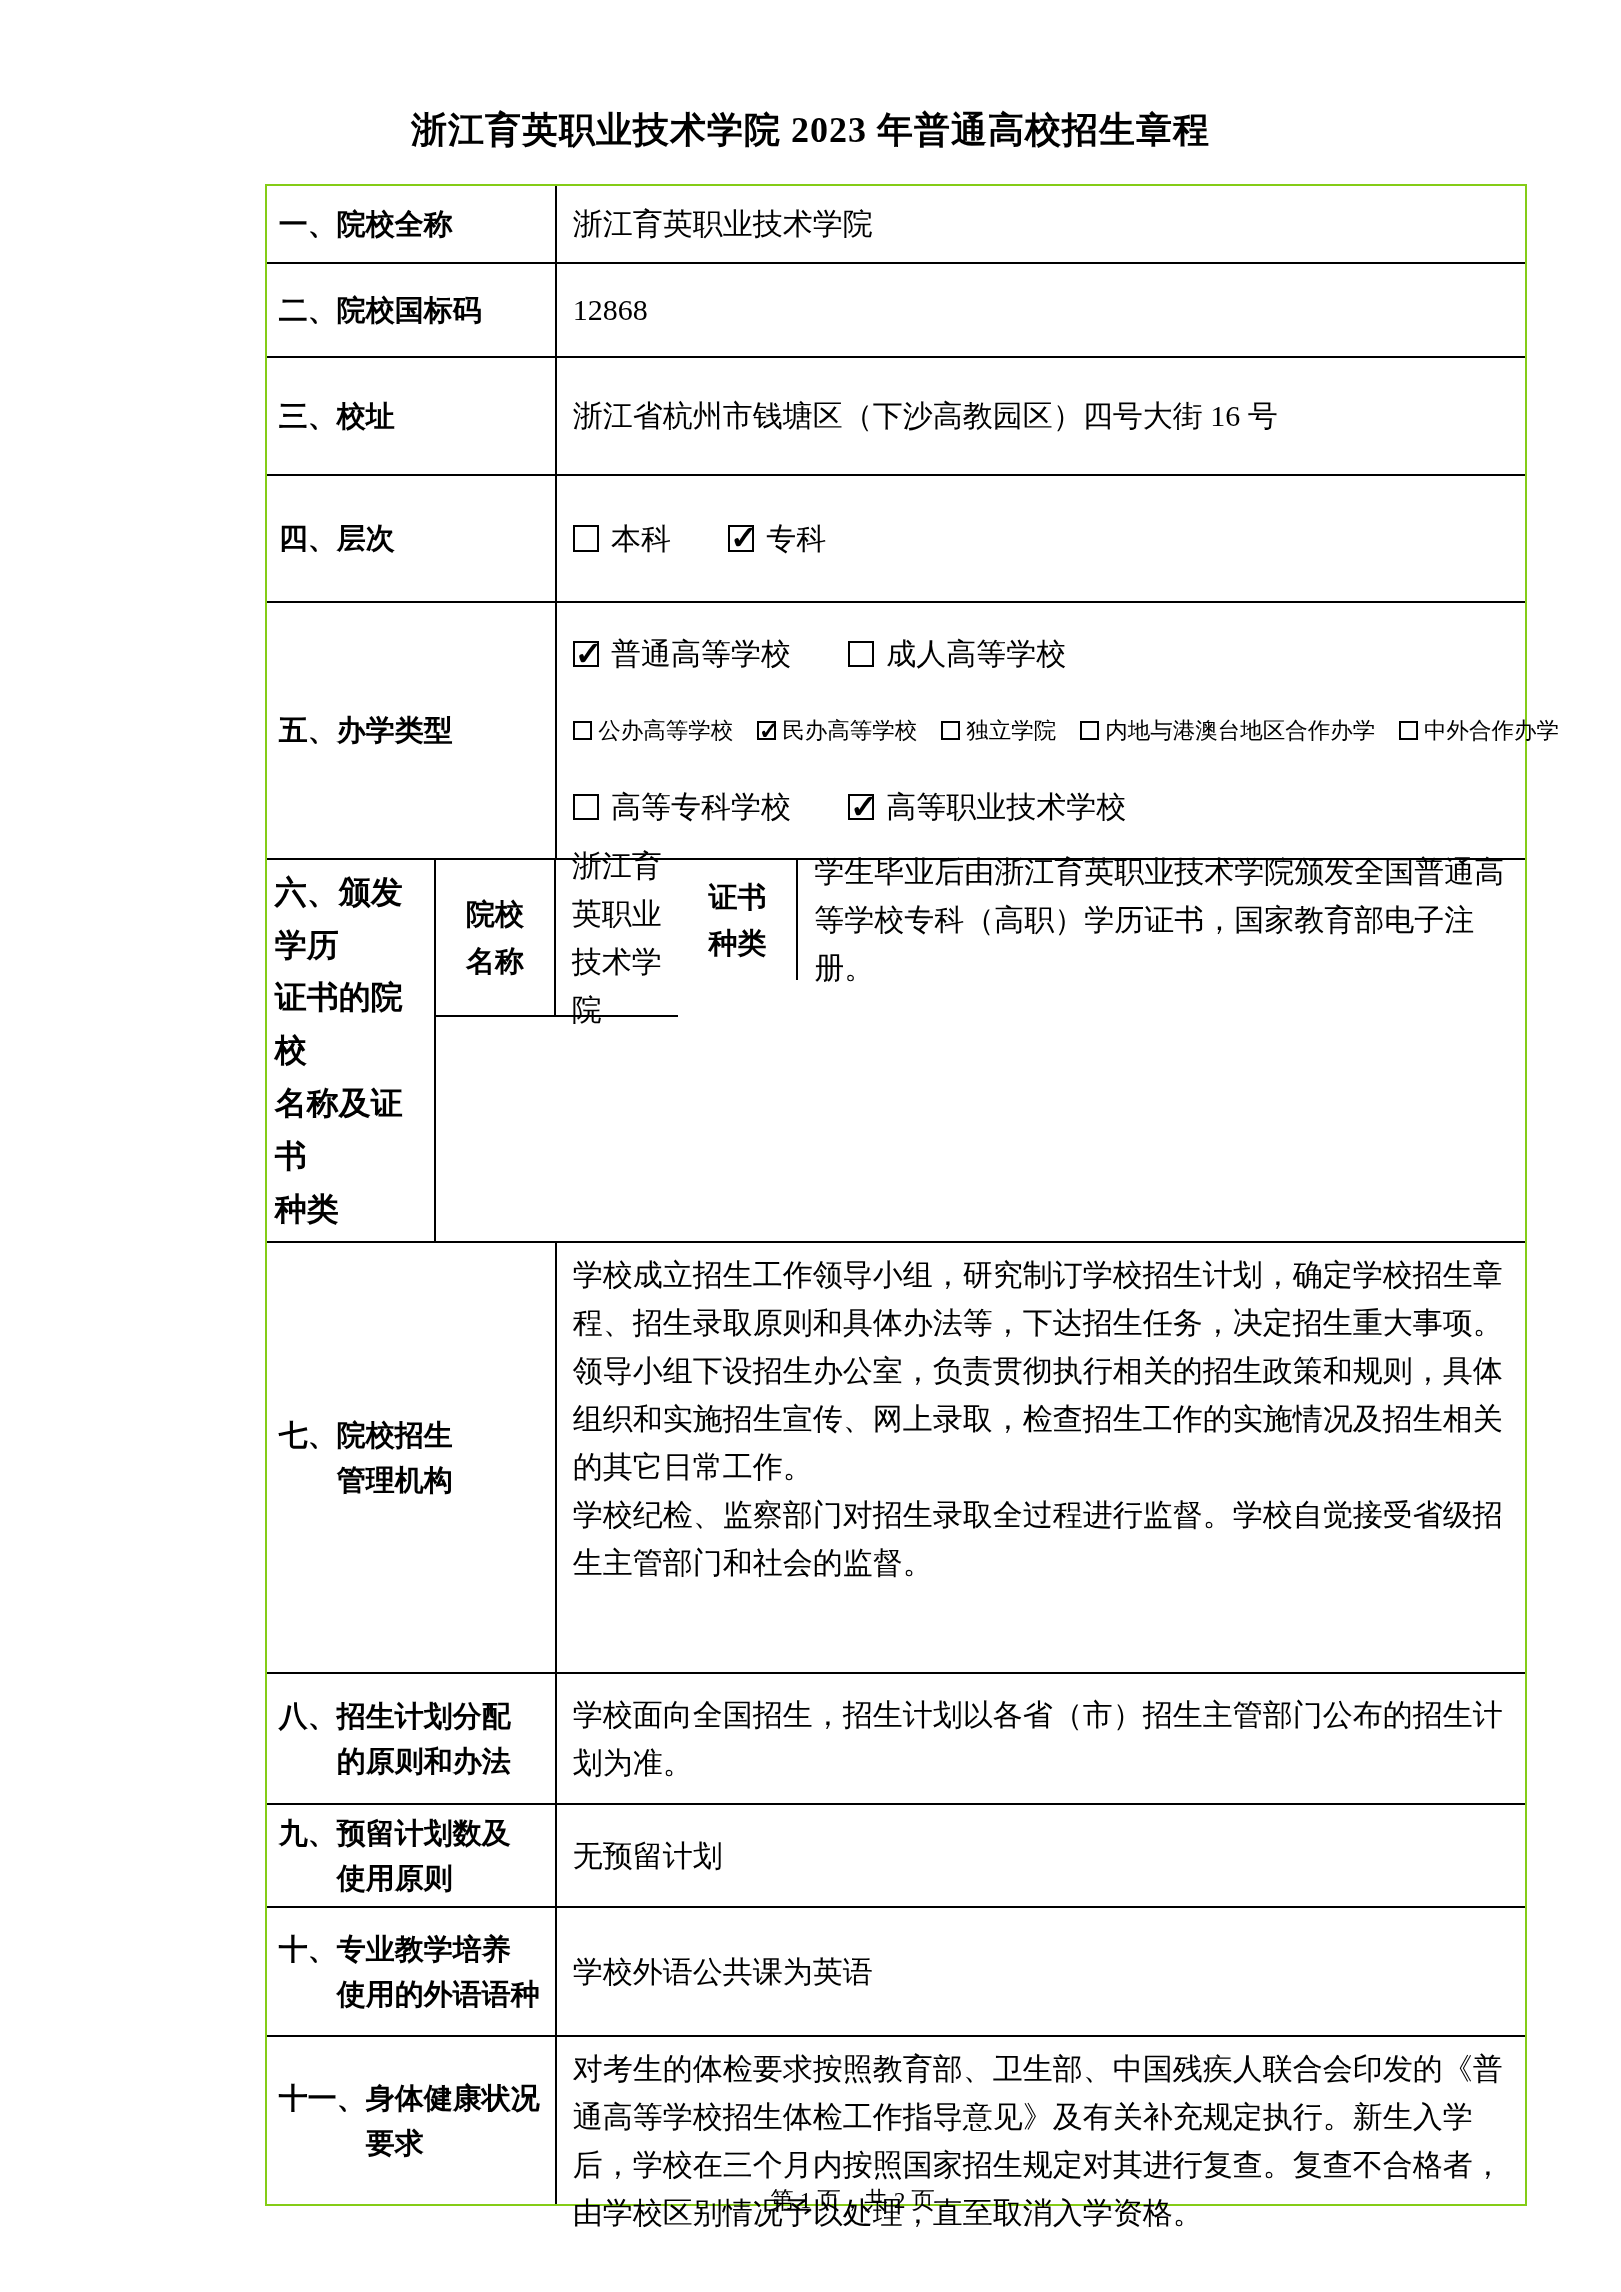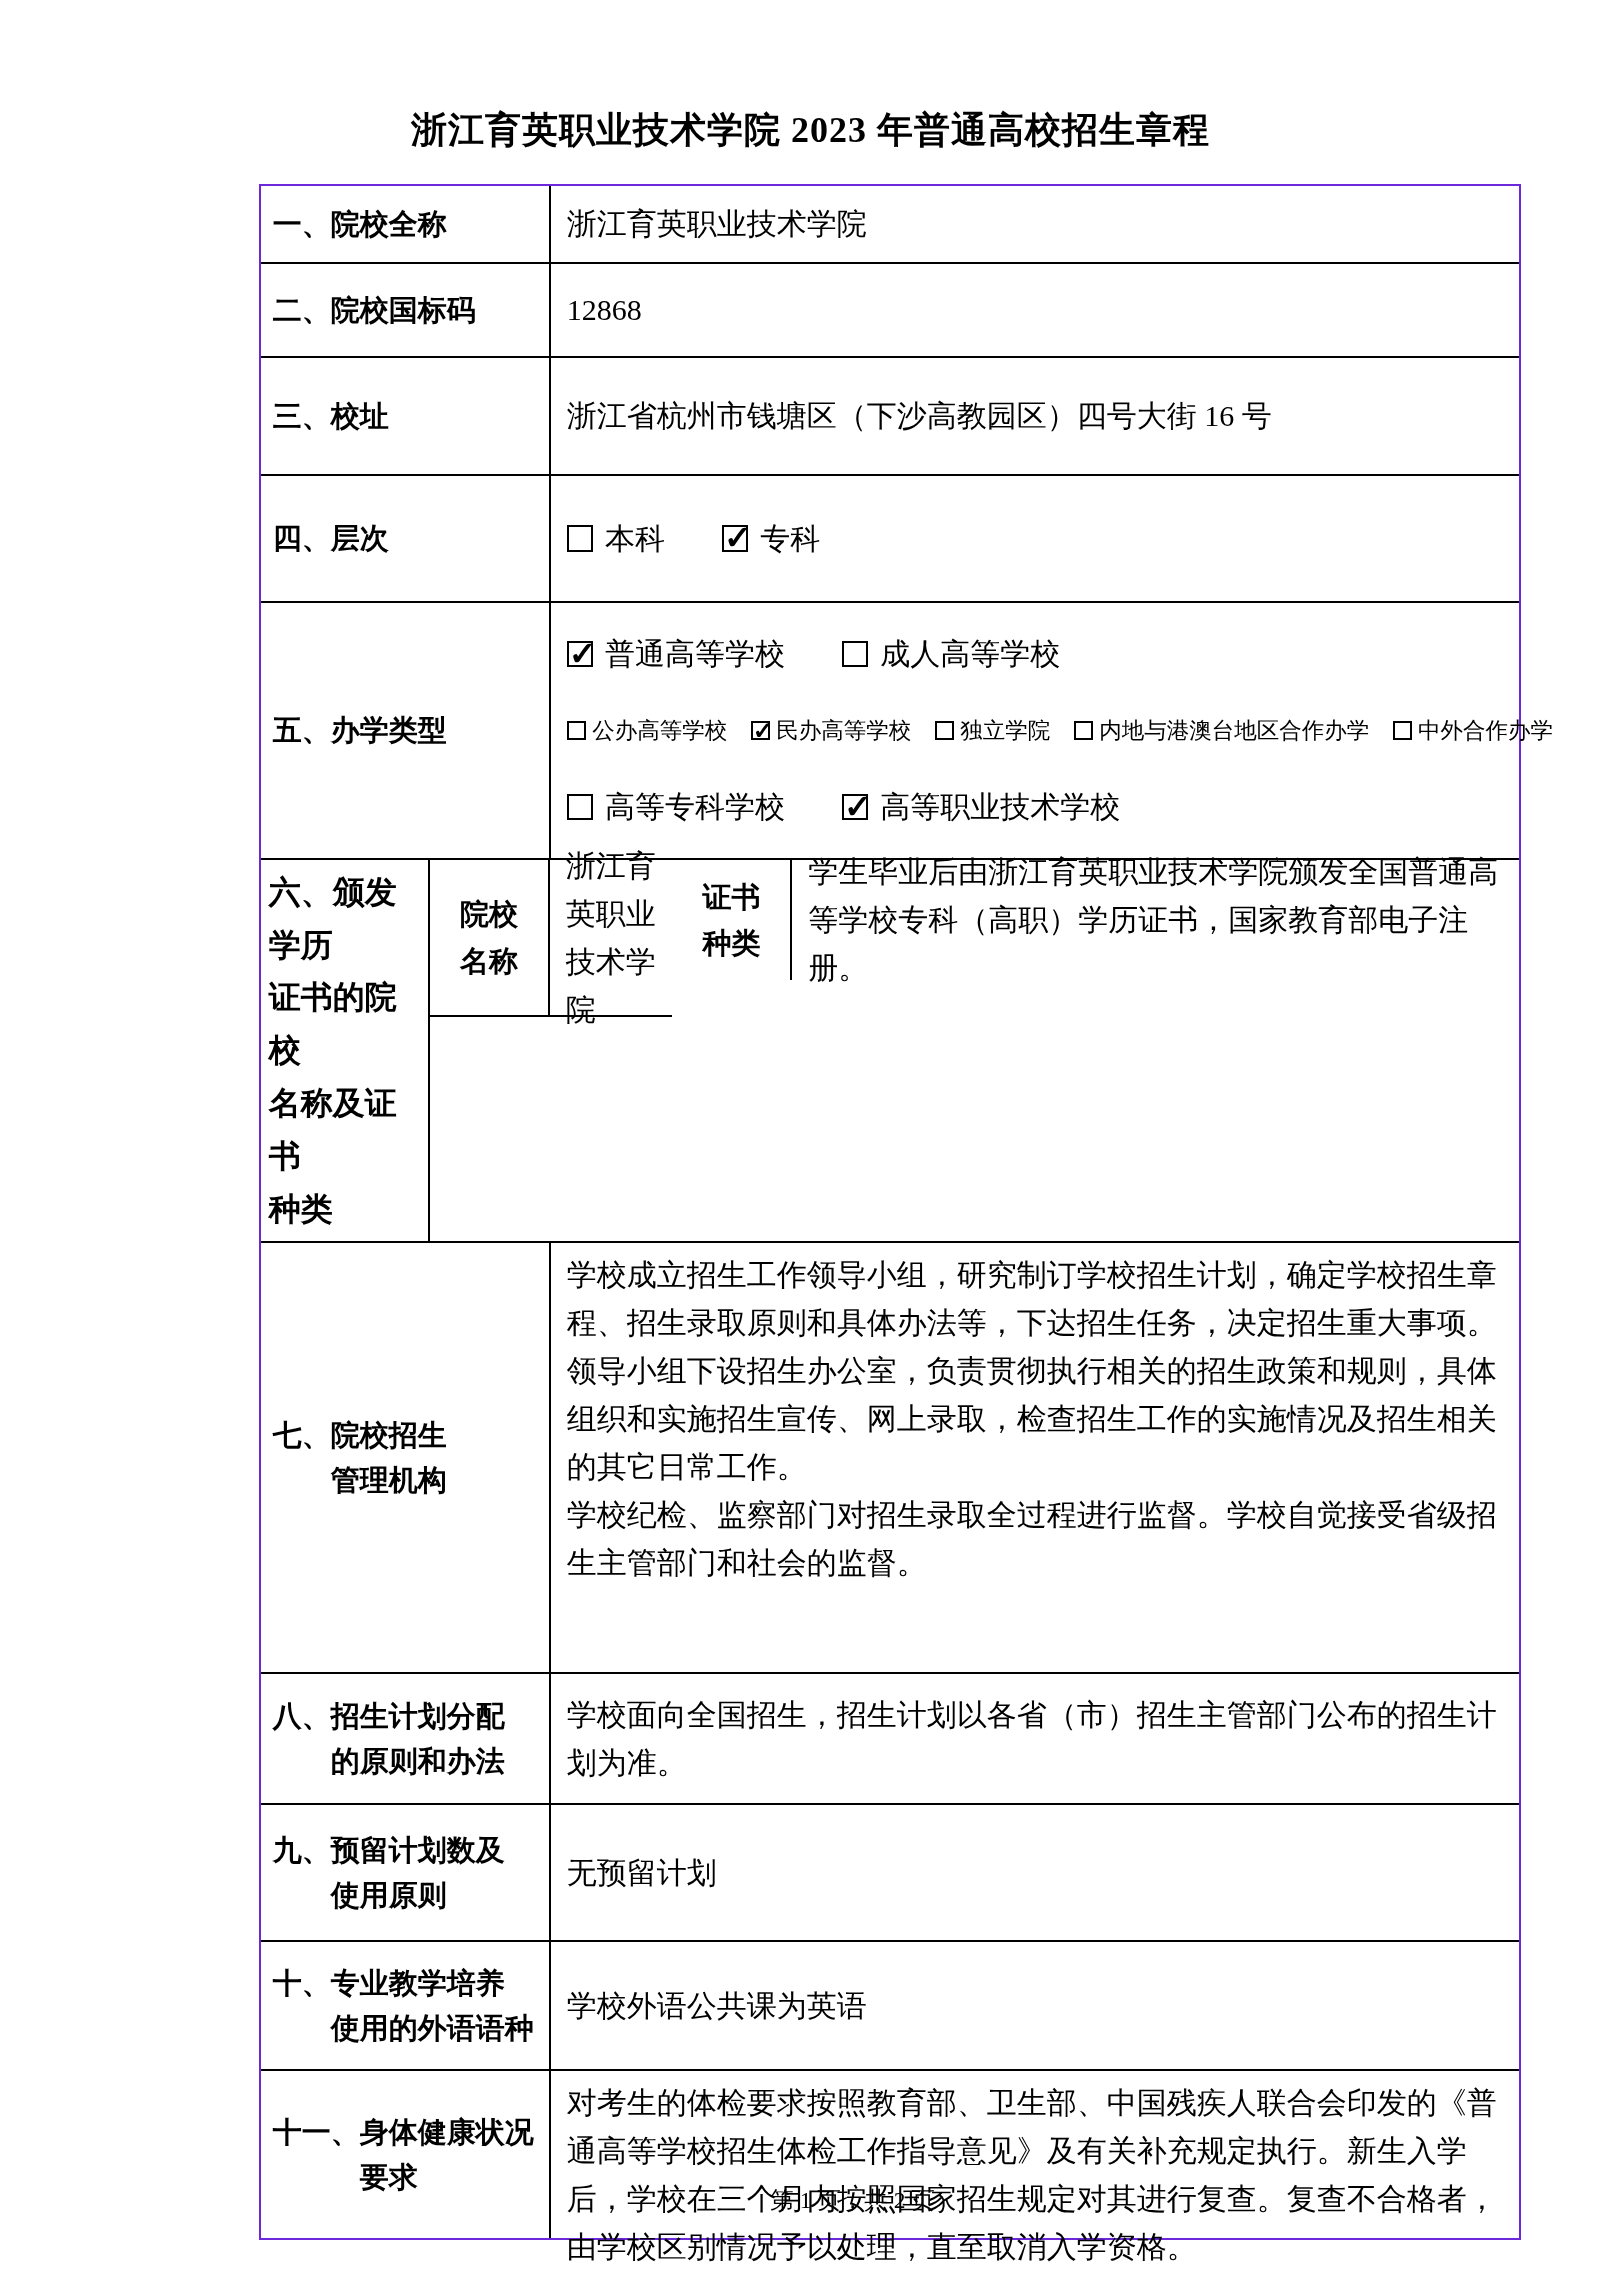--- a/index.html
+++ b/index.html
@@ -14,22 +14,22 @@
   .doc-title{
     position:absolute;
     left:0;top:106px;width:100%;
     text-align:center;
     font-size:36px;
     font-weight:bold;
     letter-spacing:1px;
   }
   .tbl{
     position:absolute;
-    left:259px;top:184px;width:1262px;
-    border:2px solid #6d28d9;
+    left:265px;top:184px;width:1262px;
+    border:2px solid #84cc16;
     box-sizing:border-box;
   }
   .row{display:flex;border-bottom:2.9px solid #000;box-sizing:border-box;}
   .row:last-child{border-bottom:none;}
   .cell{box-sizing:border-box;}
   .label{
     width:290px;flex:0 0 290px;
     border-right:2px solid #000;
     display:flex;align-items:center;
     padding:5.9px 3.9px 5.9px 11.8px;
@@ -45,21 +45,21 @@
   .content.top{align-items:flex-start;display:block;}
   .content p{margin:0;}
   
   .r1{height:78px;}
   .r2{height:94px;}
   .r3{height:118px;}
   .r4{height:127px;}
   .r5{height:257px;}
   .r7{height:431px;}
   .r8{height:131px;}
-  .r9{height:137px;}
+  .r9{height:103px;}
   .r10{height:129px;}
   .r11{height:167px;}
   
   .optlines{flex-direction:column;align-items:flex-start;justify-content:space-around;display:flex;padding:9.8px 5.9px 9.8px 15.7px;}
   .optline{display:flex;align-items:center;white-space:nowrap;}
   .opt{display:inline-flex;align-items:center;}
   .cb{
     display:inline-block;width:26.5px;height:26.5px;
     border:2px solid #000;box-sizing:border-box;
     margin-right:11.8px;

